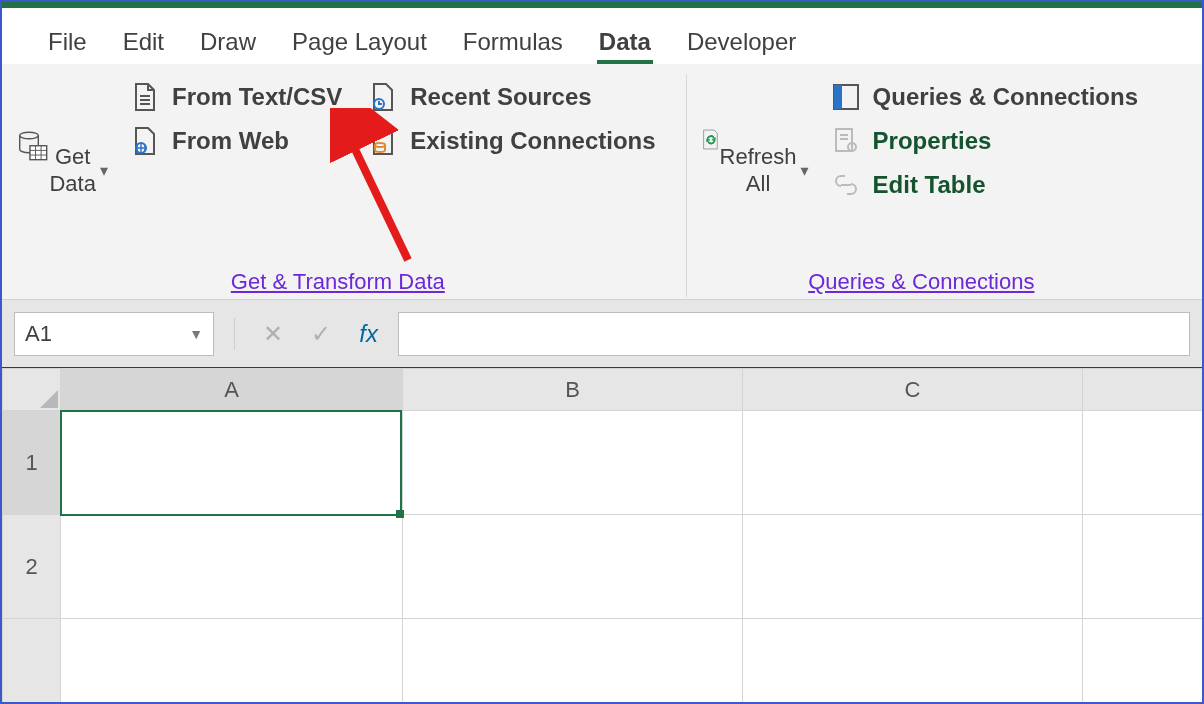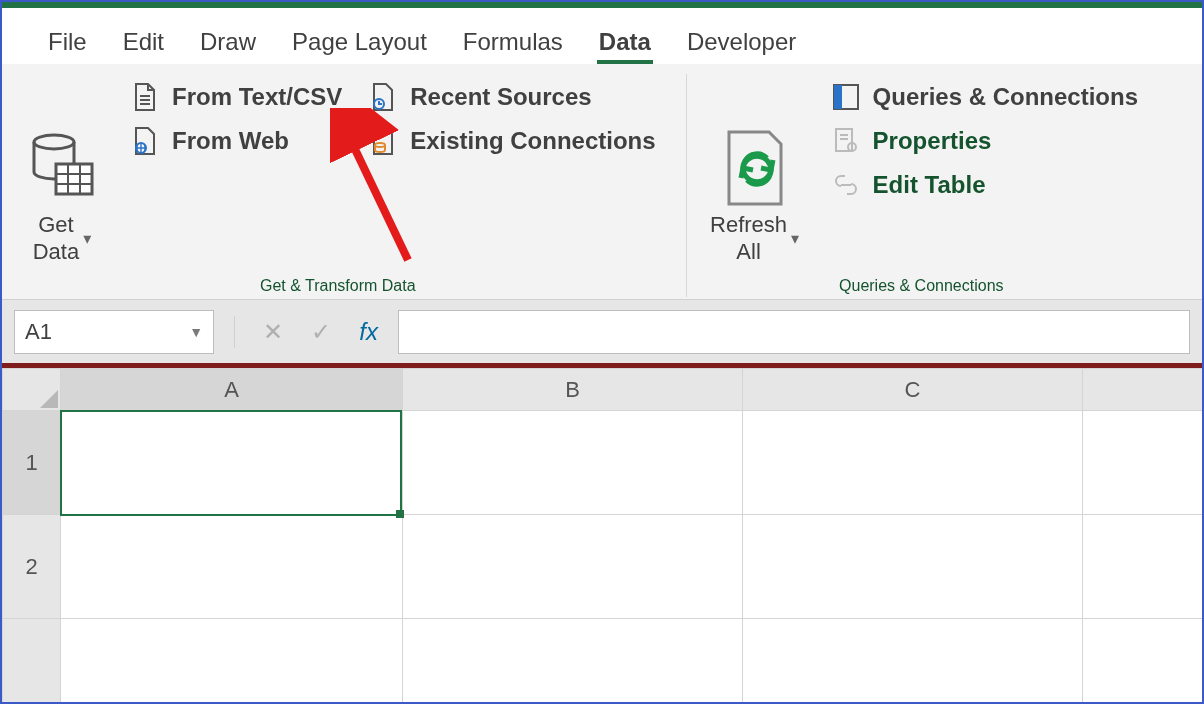--- a/index.html
+++ b/index.html
@@ -49,24 +49,24 @@
     height: 236px;
   }
   .group {
     display: flex;
     flex-direction: column;
     border-right: 1px solid #d8d8d8;
     padding: 0 24px 0 4px;
   }
   .group:last-child { border-right: none; }
   .group-body { flex: 1; display: flex; gap: 14px; }
-  .group-label { text-align: center; font-size: 16px; color: #14532d; padding: 6px 0 2px 0; }
+  .group-label { text-align: center; font-size: 22px; color: #6d28d9; padding: 6px 0 2px 0; text-decoration: underline; }
   .bigbtn {
     display: flex;
-    flex-direction: column;
+    flex-direction: row;
     align-items: center;
     justify-content: flex-end;
     width: 96px;
     padding: 6px 2px;
     cursor: pointer;
   }
   .bigbtn .icon { width: 72px; height: 80px; }
   .bigbtn .lbl { font-size: 22px; color: #404040; text-align: center; line-height: 1.2; margin-top: 4px; display: flex; align-items:center; gap:4px; }
   .vstack { display: flex; flex-direction: column; gap: 6px; padding-top: 4px; font-weight: bold;}
   .smbtn {
@@ -83,21 +83,21 @@
   .smbtn .icon { width: 30px; height: 30px; flex-shrink: 0; }
 
   
   .fbar {
     display: flex;
     align-items: center;
     background: #e6e6e6;
     padding: 12px 12px;
     gap: 12px;
     height: 68px;
-    border-bottom: 5px solid #7f1d1d;
+    border-bottom: 1px solid #7f1d1d;
   }
   .namebox {
     width: 200px;
     height: 44px;
     background: #ffffff;
     border: 1px solid #bdbdbd;
     display: flex;
     align-items: center;
     justify-content: space-between;
     padding: 0 10px;

